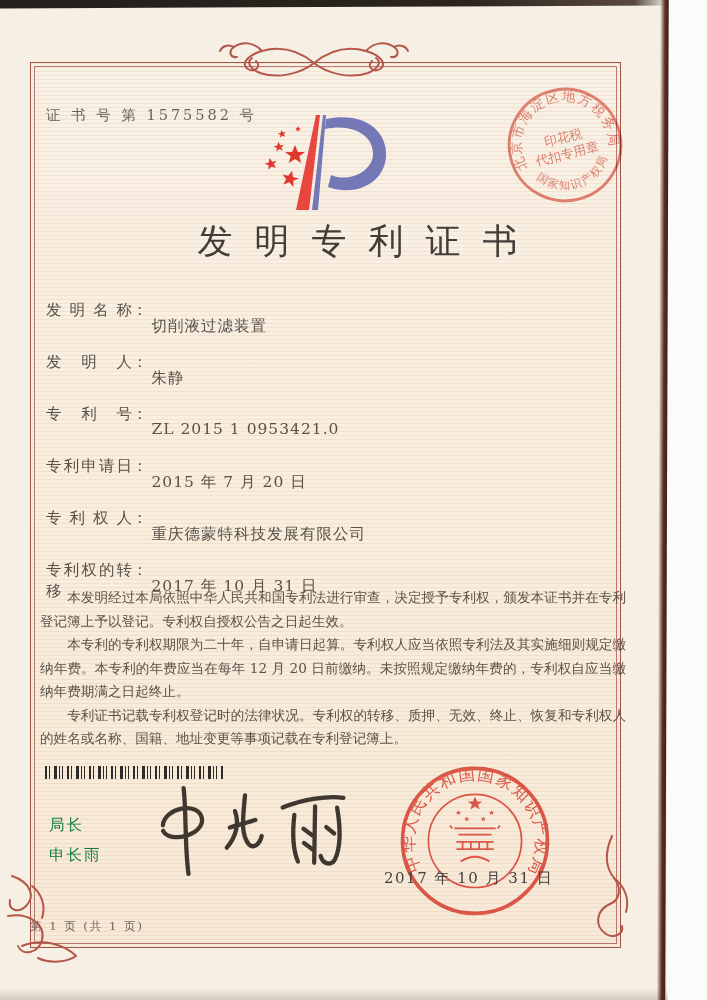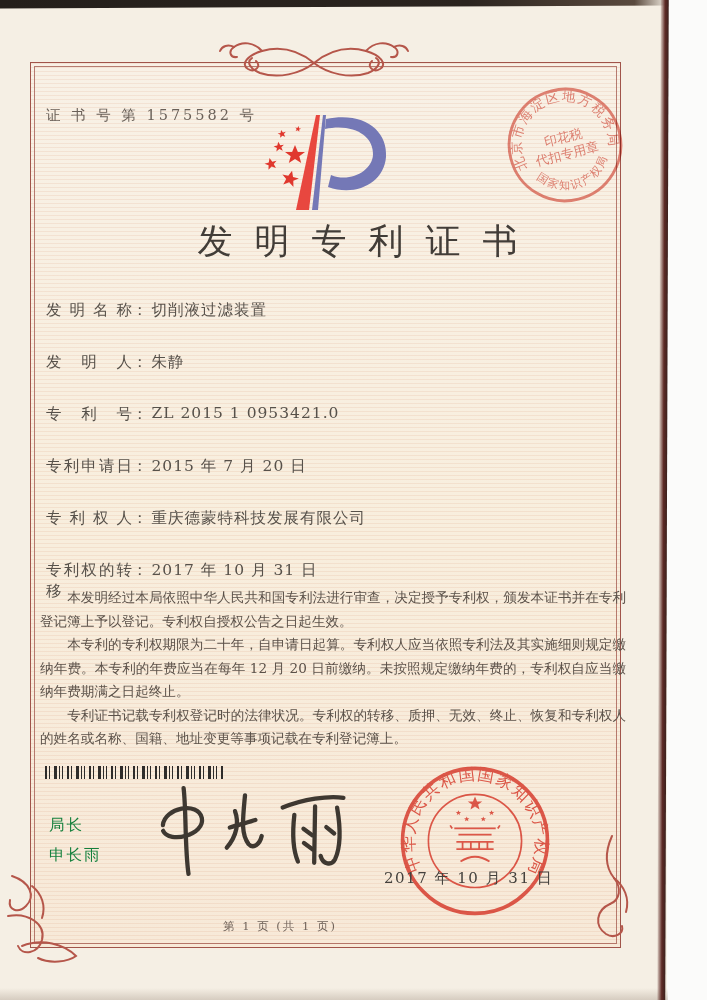--- a/index.html
+++ b/index.html
@@ -26,21 +26,21 @@
 
   .logo{position:absolute;left:246px;top:110px;z-index:3;}
 
   .title{position:absolute;left:30px;top:218px;width:589px;text-align:center;
          font-size:35px;color:#423d38;letter-spacing:22px;text-indent:22px;padding-left:33px;}
 
   .fields{position:absolute;left:46px;top:300px;width:560px;}
   .frow{display:flex;align-items:flex-start;height:52px;font-size:15.5px;color:#57514a;}
   .f-label{display:inline-block;width:86px;text-align:justify;text-align-last:justify;letter-spacing:0;}
   .f-colon{margin-right:4px;}
-  .f-value{letter-spacing:1px;}
+  .f-value{letter-spacing:1px;margin-top:16px;}
 
   .body-text{position:absolute;left:40px;top:586px;width:586px;font-size:13.6px;
              line-height:23.5px;color:#5b5149;text-align:justify;}
   .body-text p{margin:0;text-indent:2em;}
 
   .barcode{position:absolute;left:45px;top:766px;width:178px;height:13px;z-index:3;
     background:repeating-linear-gradient(90deg,
       #2e2c2a 0 2px,transparent 2px 4px,#2e2c2a 4px 5px,transparent 5px 9px,
       #2e2c2a 9px 12px,transparent 12px 14px,#2e2c2a 14px 15px,transparent 15px 17px,
       #2e2c2a 17px 18px,transparent 18px 22px);}
@@ -49,21 +49,21 @@
   .signature{position:absolute;left:142px;top:776px;z-index:4;}
   .signature path{stroke:#3e3831;fill:none;stroke-width:4.5;stroke-linecap:round;stroke-linejoin:round;}
 
   .seal{position:absolute;mix-blend-mode:multiply;z-index:4;}
   .seal-top{left:498px;top:78px;transform:rotate(-14deg);opacity:.8;}
   .seal-bottom{left:392px;top:756px;opacity:.88;}
   .seal text{font-family:"DejaVu Serif","Liberation Serif",serif;}
 
   .seal-date{position:absolute;left:384px;top:869px;font-size:15px;color:#44413d;letter-spacing:1.5px;z-index:5;}
 
-  .footer{position:absolute;left:30px;top:919px;width:500px;text-align:center;font-size:11.5px;color:#70635a;letter-spacing:2px;}
+  .footer{position:absolute;left:30px;top:919px;width:500px;font-size:11.5px;color:#70635a;letter-spacing:2px;}
 </style>
 </head>
 <body>
 
 <div class="scan">
 
   <div class="frame"></div>
 
   <svg class="orn" style="left:210px;top:38px;" width="208" height="50" viewBox="0 0 208 50">
     <g>

